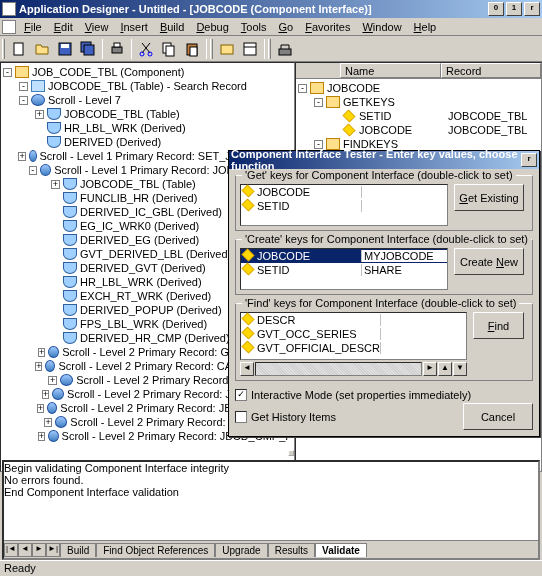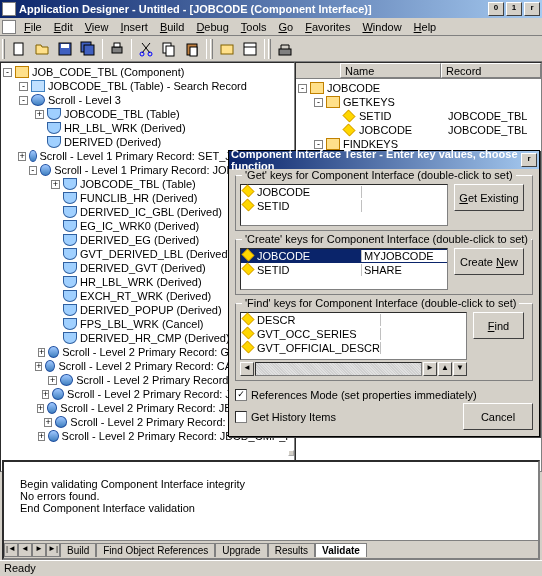--- a/index.html
+++ b/index.html
@@ -69,21 +69,21 @@
 .group-flex { display: flex; gap: 6px; align-items: flex-start; }
 .group-flex .keygrid { flex: 1; }
 .chk-row { display: flex; align-items: center; margin: 2px 0; gap: 4px; }
 .chk { width: 12px; height: 12px; background: #fff; border: 1px inset #808080; text-align: center; line-height: 9px; font-size: 9px; }
 .dlg-scroll { display: flex; gap: 1px; margin-top: 2px; }
 .sbtn { width: 14px; height: 14px; background: #d4d0c8; border: 1px solid #404040; border-top-color: #fff; border-left-color: #fff; text-align: center; line-height: 10px; font-size: 8px; }
 .strack { flex: 1; height: 14px; background: repeating-linear-gradient(45deg,#e0e0e0,#e0e0e0 1px,#d0d0d0 1px,#d0d0d0 2px); border: 1px inset #808080; }
 
 
 .output { position: absolute; bottom: 16px; left: 2px; right: 2px; height: 100px; background: #fff; border: 2px inset #808080; display: flex; flex-direction: column; }
-.output-text { flex: 1; padding: 16px; font-size: 11px; overflow: hidden; }
+.output-text { flex: 1; padding: 0; font-size: 11px; overflow: hidden; }
 .output-tabs { height: 18px; background: #d4d0c8; display: flex; align-items: center; border-top: 1px solid #808080; }
 .out-nav { width: 14px; height: 14px; background: #d4d0c8; border: 1px solid #808080; text-align: center; line-height: 10px; font-size: 8px; }
 .out-tab { padding: 1px 6px; border: 1px solid #808080; border-bottom: none; background: #d4d0c8; font-size: 10px; }
 .out-tab.active { background: #fff; font-weight: bold; }
 
 
 .statusbar { position: absolute; bottom: 0; left: 0; right: 0; height: 16px; background: #d4d0c8; border-top: 1px solid #fff; padding: 1px 4px; font-size: 11px; }
 
 .grip { position: absolute; width: 6px; height: 6px; background: #d4d0c8; border: 1px outset #fff; }
 .grip-mid { left: 288px; top: 450px; }
@@ -202,21 +202,21 @@
         <div class="tree-row">
           <span class="tree-indent" style="width: 16px;"></span>
           <span class="tree-pm">-</span>
           <span class="tree-icon ico-rec"></span>
           <span class="tree-label">JOBCODE_TBL (Table) - Search Record</span>
         </div>
         <div class="tree-row">
           <span class="tree-indent" style="width: 16px;"></span>
           <span class="tree-pm">-</span>
           <span class="tree-icon ico-level"></span>
-          <span class="tree-label">Scroll - Level 3</span>
+          <span class="tree-label">Scroll - Level 7</span>
         </div>
         <div class="tree-row">
           <span class="tree-indent" style="width: 32px;"></span>
           <span class="tree-pm">+</span>
           <span class="tree-icon ico-tbl"></span>
           <span class="tree-label">JOBCODE_TBL (Table)</span>
         </div>
         <div class="tree-row">
           <span class="tree-indent" style="width: 32px;"></span>
           <span class="tree-pm-none"></span>
@@ -298,21 +298,21 @@
         <div class="tree-row">
           <span class="tree-indent" style="width: 48px;"></span>
           <span class="tree-pm-none"></span>
           <span class="tree-icon ico-tbl"></span>
           <span class="tree-label">DERIVED_POPUP (Derived)</span>
         </div>
         <div class="tree-row">
           <span class="tree-indent" style="width: 48px;"></span>
           <span class="tree-pm-none"></span>
           <span class="tree-icon ico-tbl"></span>
-          <span class="tree-label">FPS_LBL_WRK (Cancel)</span>
+          <span class="tree-label">FPS_LBL_WRK (Derived)</span>
         </div>
         <div class="tree-row">
           <span class="tree-indent" style="width: 48px;"></span>
           <span class="tree-pm-none"></span>
           <span class="tree-icon ico-tbl"></span>
           <span class="tree-label">DERIVED_HR_CMP (Derived)</span>
         </div>
         <div class="tree-row">
           <span class="tree-indent" style="width: 48px;"></span>
           <span class="tree-pm">+</span>
@@ -486,21 +486,21 @@
             <div class="sbtn">▲</div>
             <div class="sbtn">▼</div>
           </div>
         </div>
         <button class="dlgbtn"><u>F</u>ind</button>
       </div>
     </div>
 
     <div class="chk-row">
       <div class="chk">✓</div>
-      <span>References Mode (set properties immediately)</span>
+      <span>Interactive Mode (set properties immediately)</span>
     </div>
     <div style="display:flex;align-items:center">
       <div class="chk-row" style="flex:1">
         <div class="chk"></div>
         <span>Get History Items</span>
       </div>
       <button class="dlgbtn">Cancel</button>
     </div>
 
   </div>

